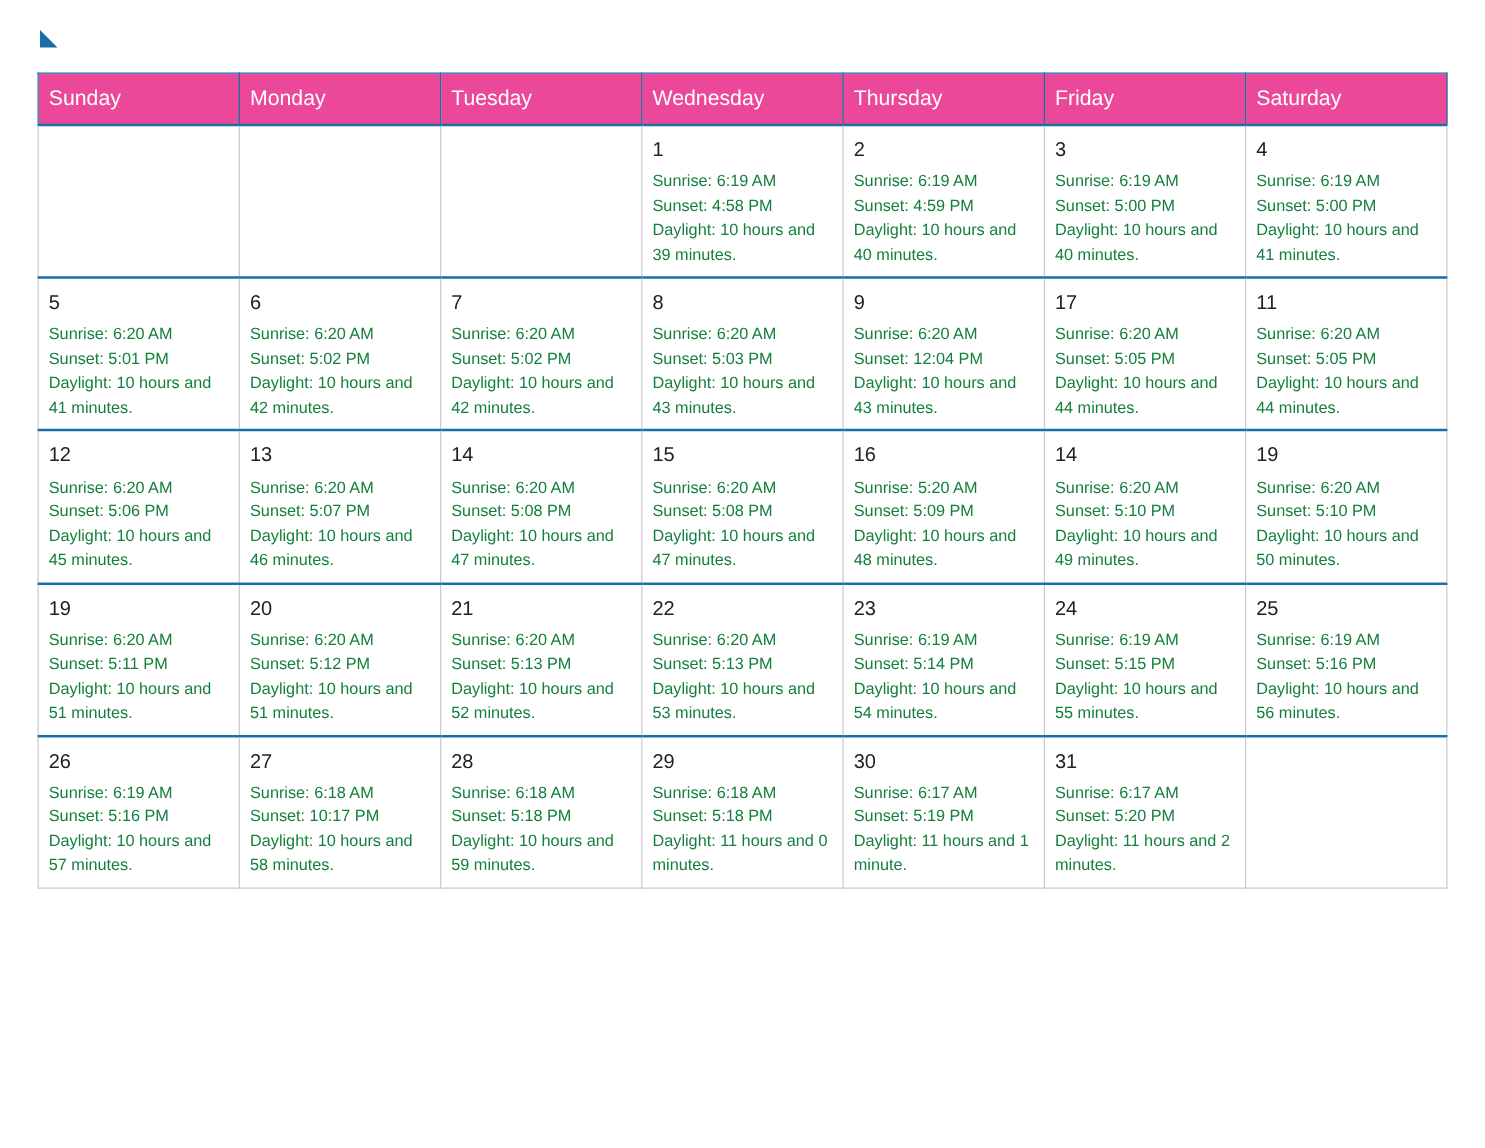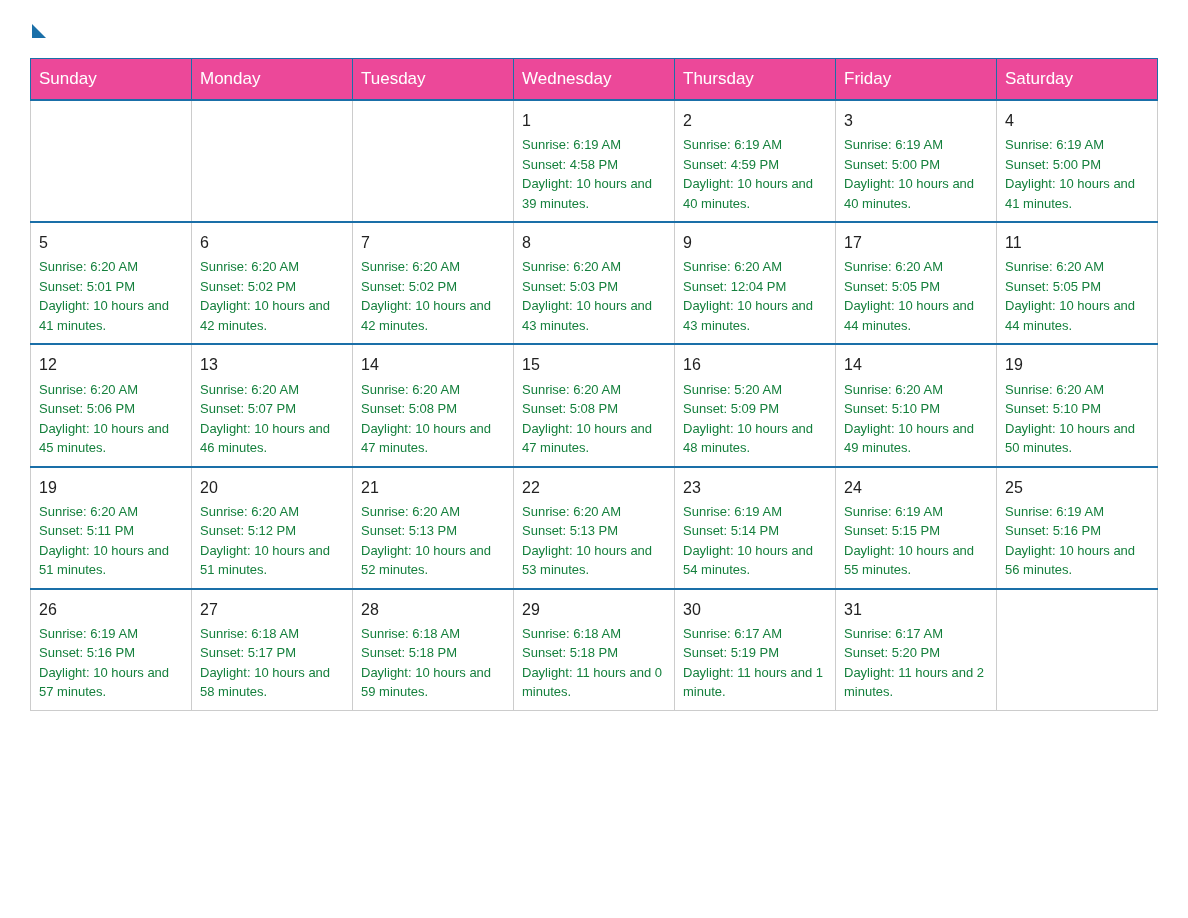--- a/index.html
+++ b/index.html
@@ -321,21 +321,21 @@
         <td>
           <span class="day-num">26</span>
           <div class="day-info">Sunrise: 6:19 AM
 Sunset: 5:16 PM
 Daylight: 10 hours
 and 57 minutes.</div>
         </td>
         <td>
           <span class="day-num">27</span>
           <div class="day-info">Sunrise: 6:18 AM
-Sunset: 5:17 PM
+Sunset: 10:17 PM
 Daylight: 10 hours
 and 58 minutes.</div>
         </td>
         <td>
           <span class="day-num">28</span>
           <div class="day-info">Sunrise: 6:18 AM
 Sunset: 5:18 PM
 Daylight: 10 hours
 and 59 minutes.</div>
         </td>

